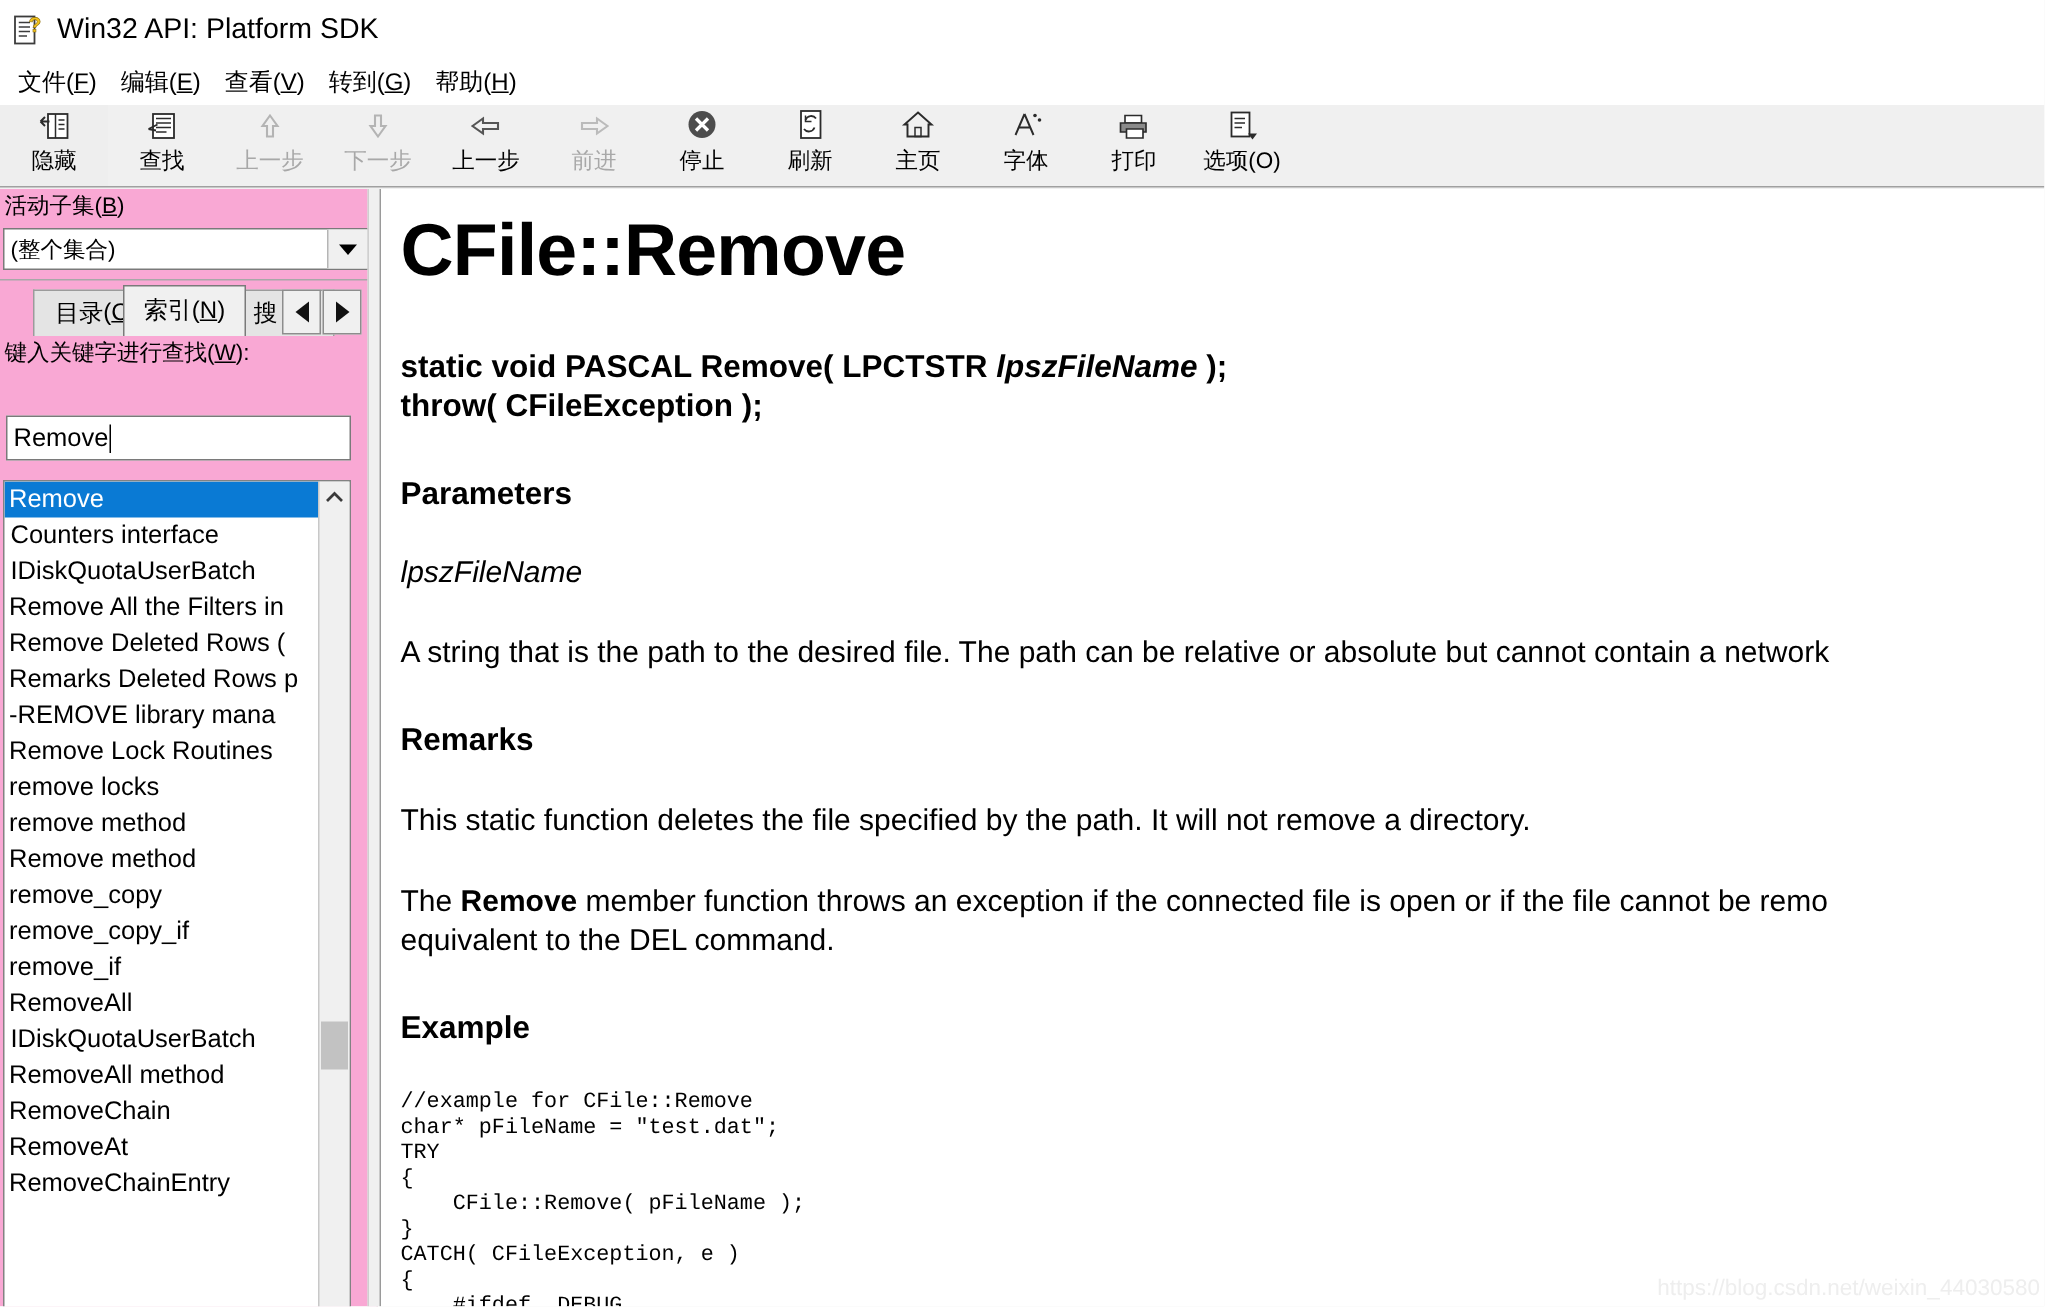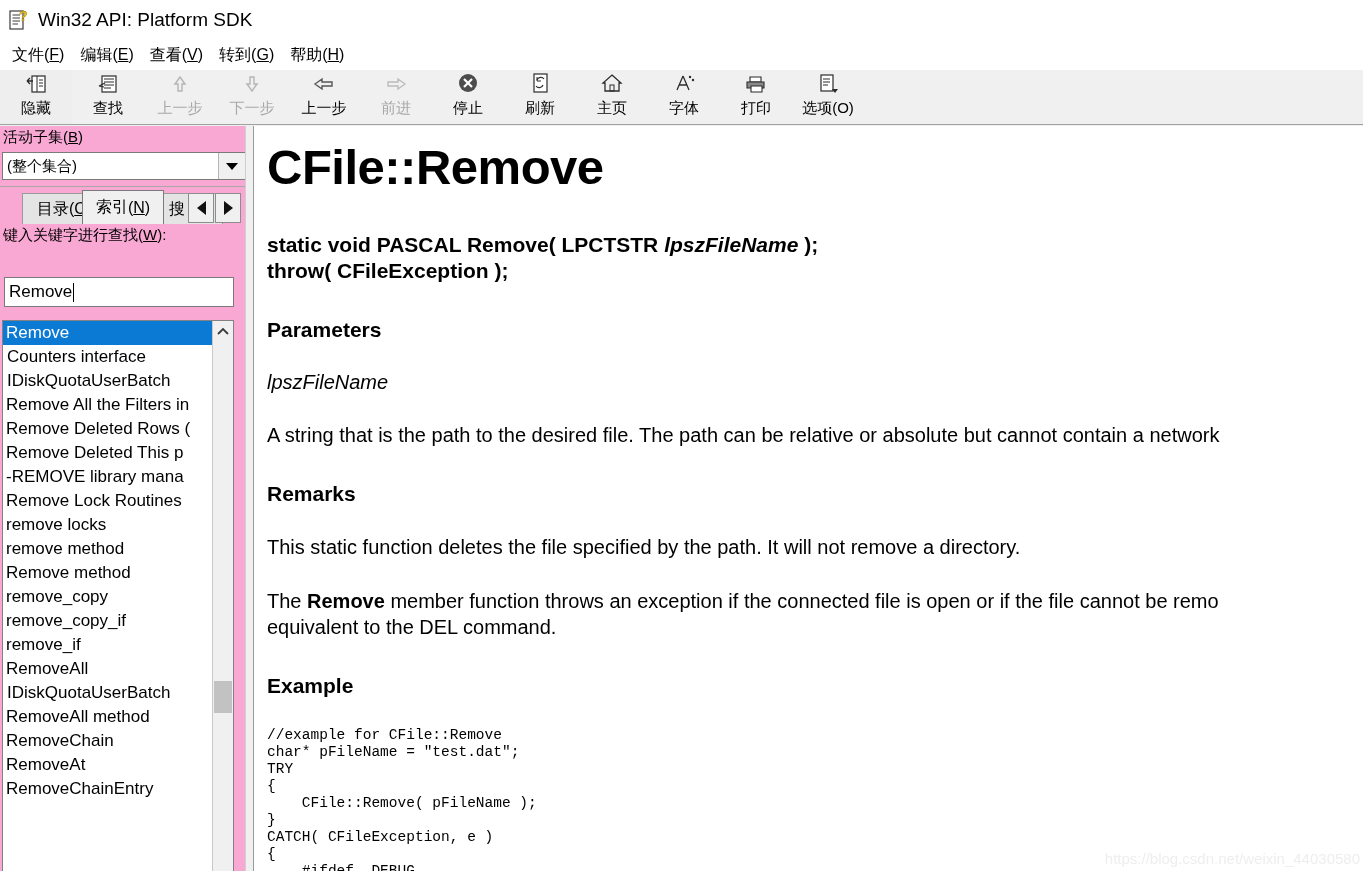--- a/index.html
+++ b/index.html
@@ -577,21 +577,21 @@
         <span class="kw-caret"></span>
     </div>
 
     <div class="idx-list">
       <div class="idx-items" id="index-items">
           <div class="idx-item sel">Remove</div>
           <div class="idx-item indent">Counters interface</div>
           <div class="idx-item indent">IDiskQuotaUserBatch</div>
           <div class="idx-item">Remove All the Filters in</div>
           <div class="idx-item">Remove Deleted Rows (</div>
-          <div class="idx-item">Remove Deleted This p</div>
+          <div class="idx-item">Remarks Deleted Rows p</div>
           <div class="idx-item">-REMOVE library mana</div>
           <div class="idx-item">Remove Lock Routines</div>
           <div class="idx-item">remove locks</div>
           <div class="idx-item">remove method</div>
           <div class="idx-item">Remove method</div>
           <div class="idx-item">remove_copy</div>
           <div class="idx-item">remove_copy_if</div>
           <div class="idx-item">remove_if</div>
           <div class="idx-item">RemoveAll</div>
           <div class="idx-item indent">IDiskQuotaUserBatch</div>

